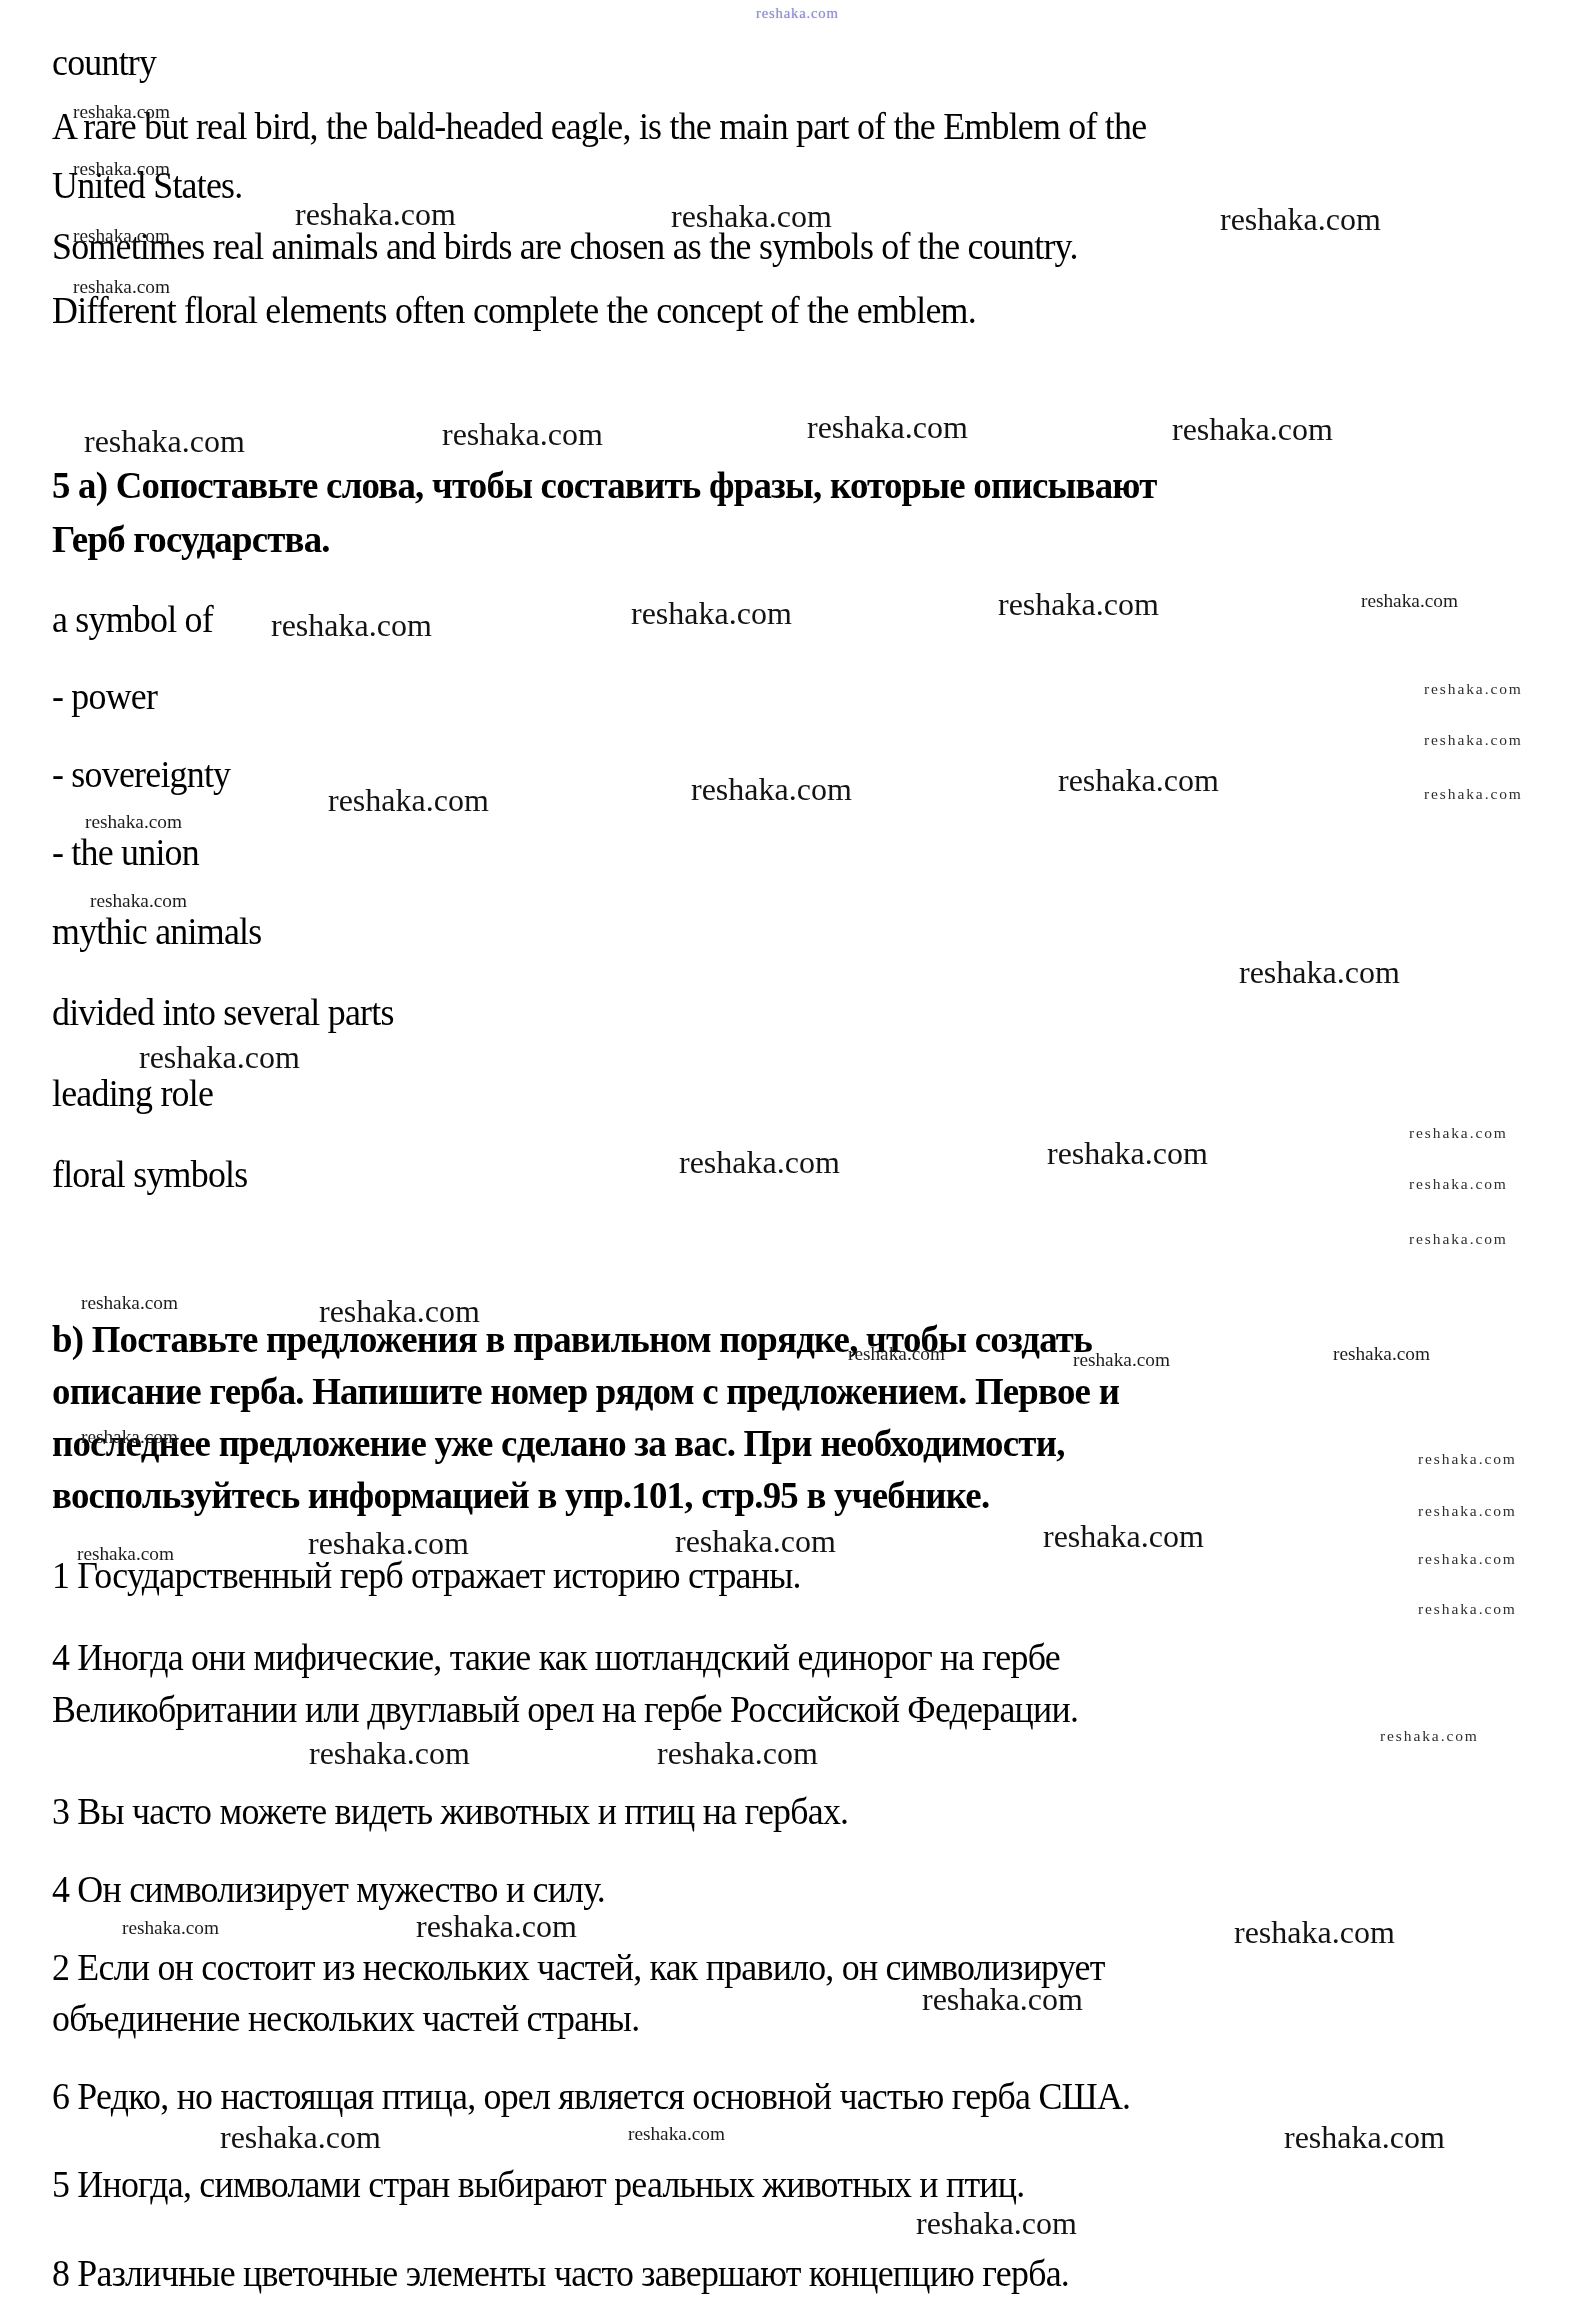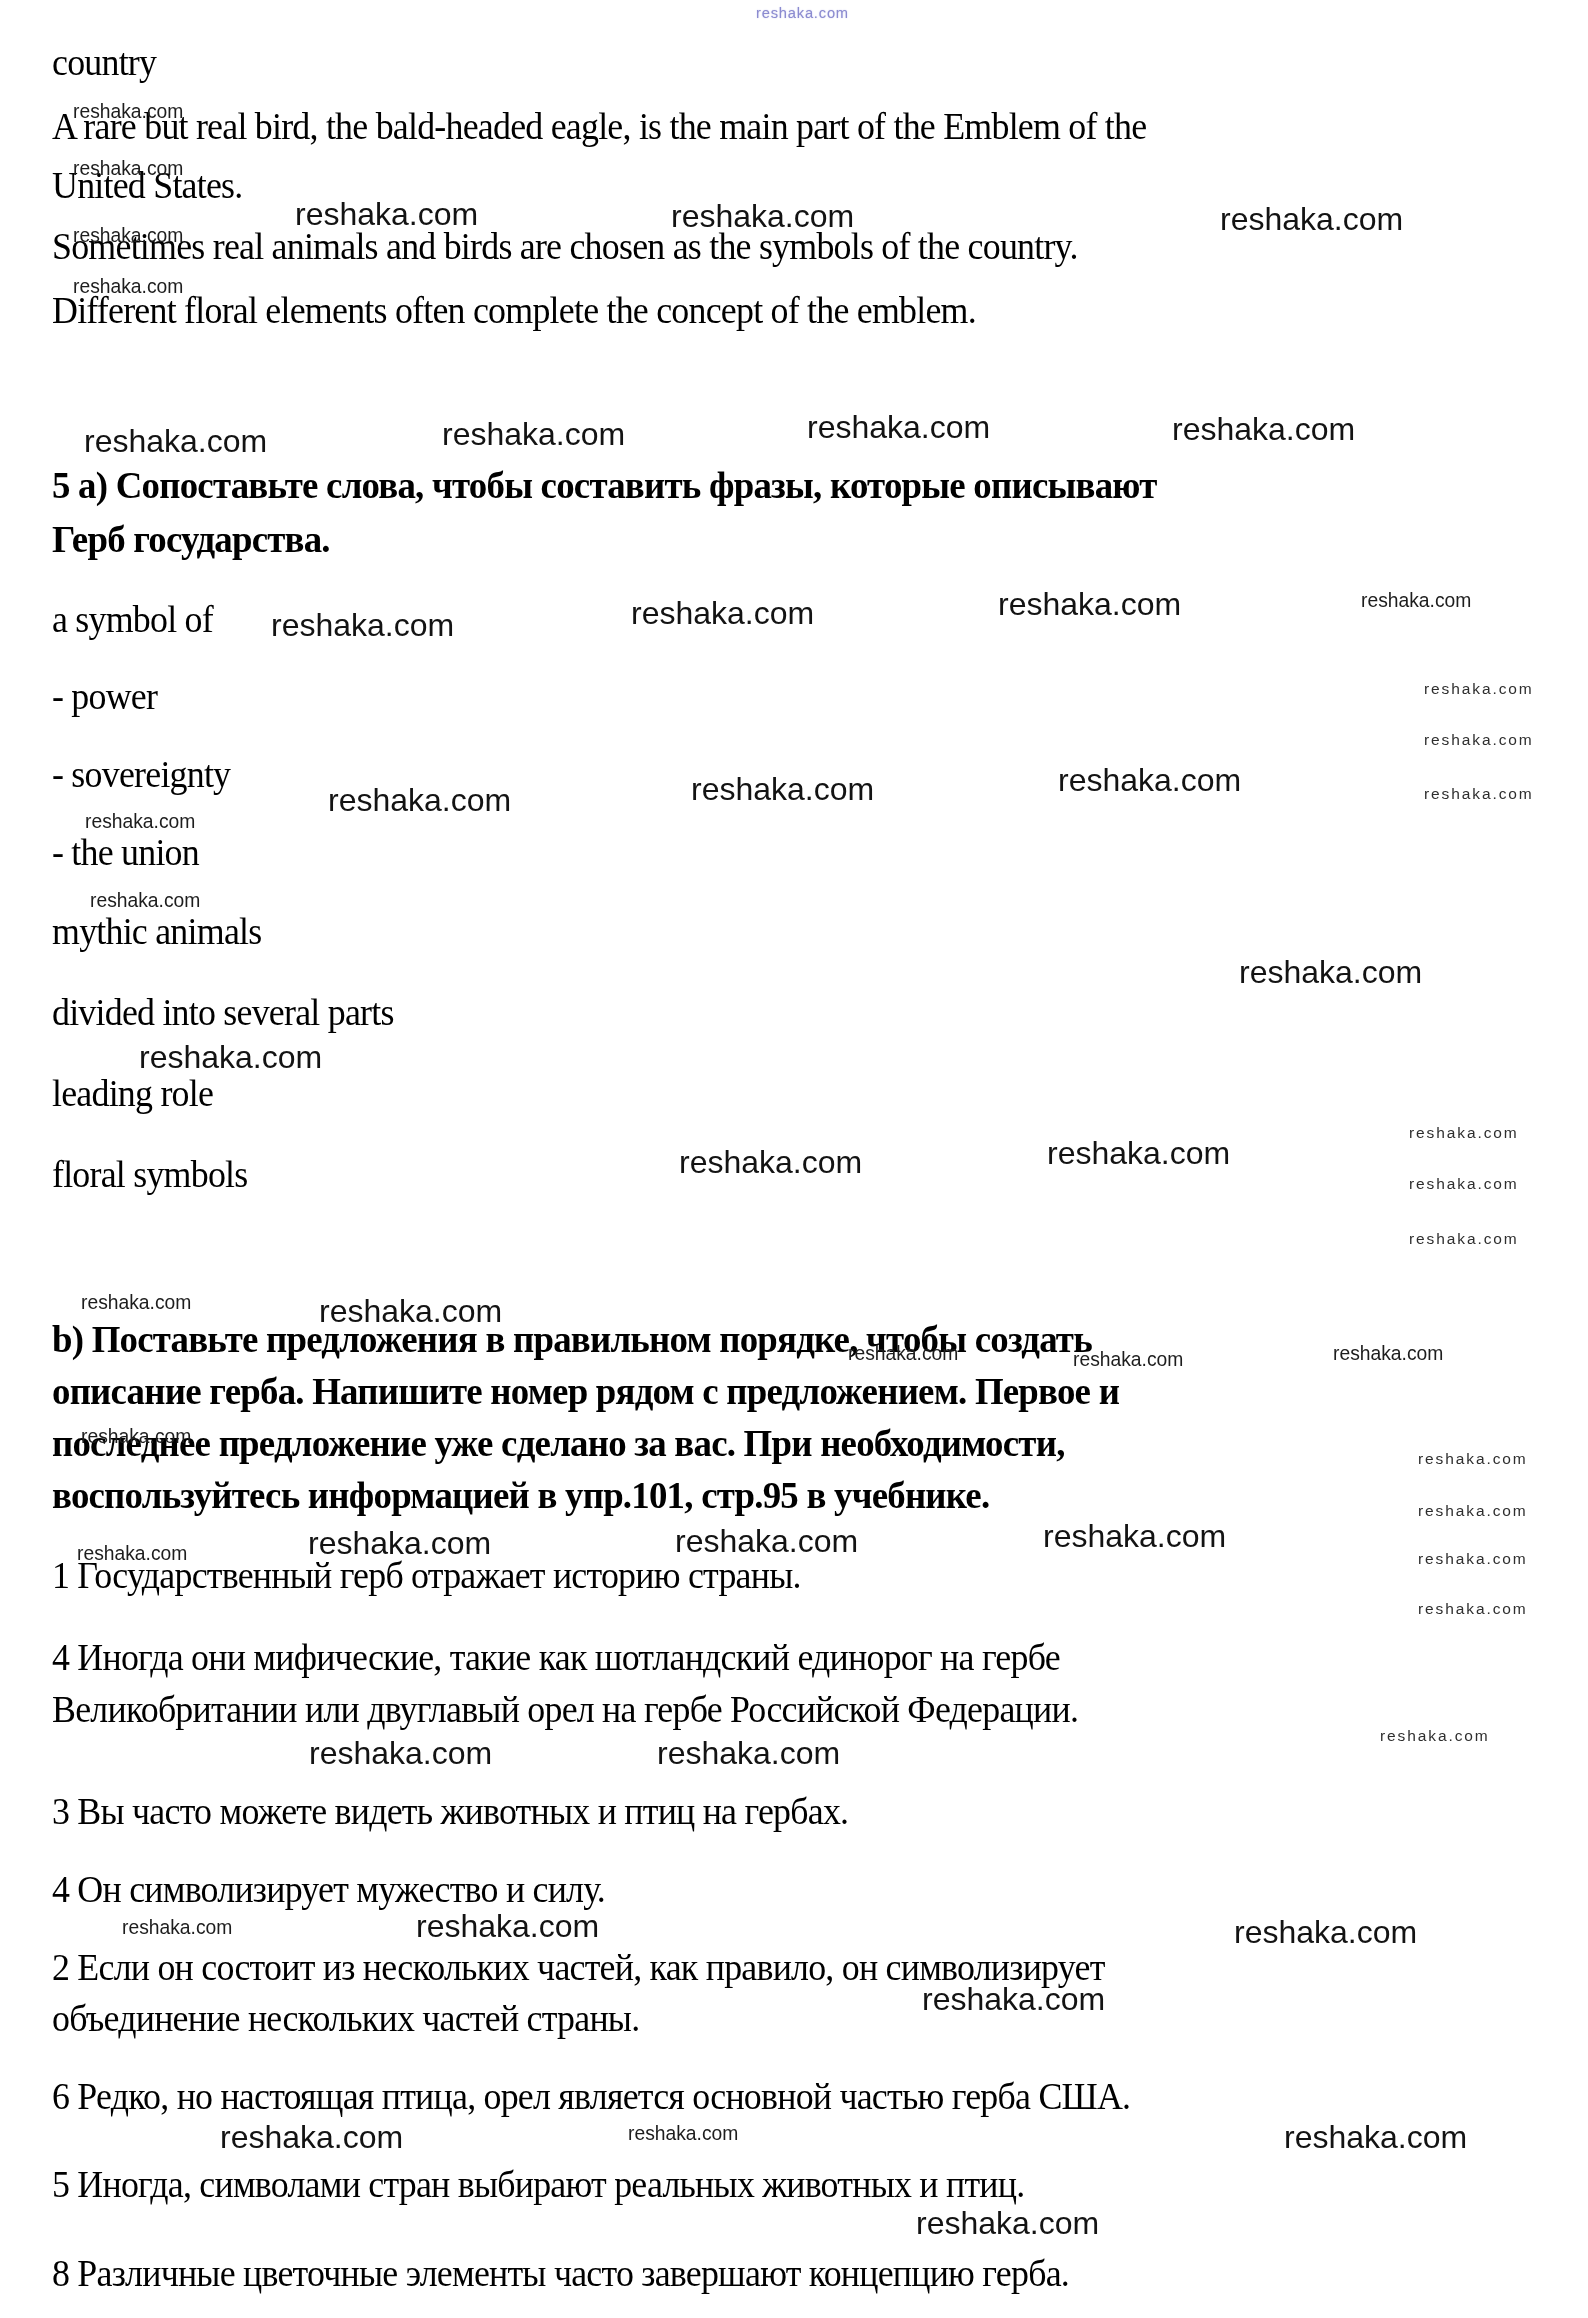--- a/index.html
+++ b/index.html
@@ -17,21 +17,21 @@
     white-space:nowrap;
     font-size:37px;
     line-height:1.05;
     letter-spacing:-0.8px;
     transform:scaleX(0.97);
     transform-origin:0 0;
   }
   .line.bold { font-weight:bold; font-size:38px; }
   .wm {
     position:absolute;
-    font-family:Liberation Sans, sans-serif;
+    font-family:Liberation Serif, serif;
     white-space:nowrap;
     line-height:1;
   }
   .wm-lg { font-size:32px; color:#131313; }
   .wm-sm { font-size:19.3px; color:#1d1d1d; }
   .wm-xs { font-size:15.5px; letter-spacing:1.9px; color:#2e2e2e; }
   .wm-blue { font-size:14.7px; color:#8b8bd0; letter-spacing:0.8px; text-shadow:0 0 1.5px #c4c4ea; }
 </style>
 </head>
 <body>

